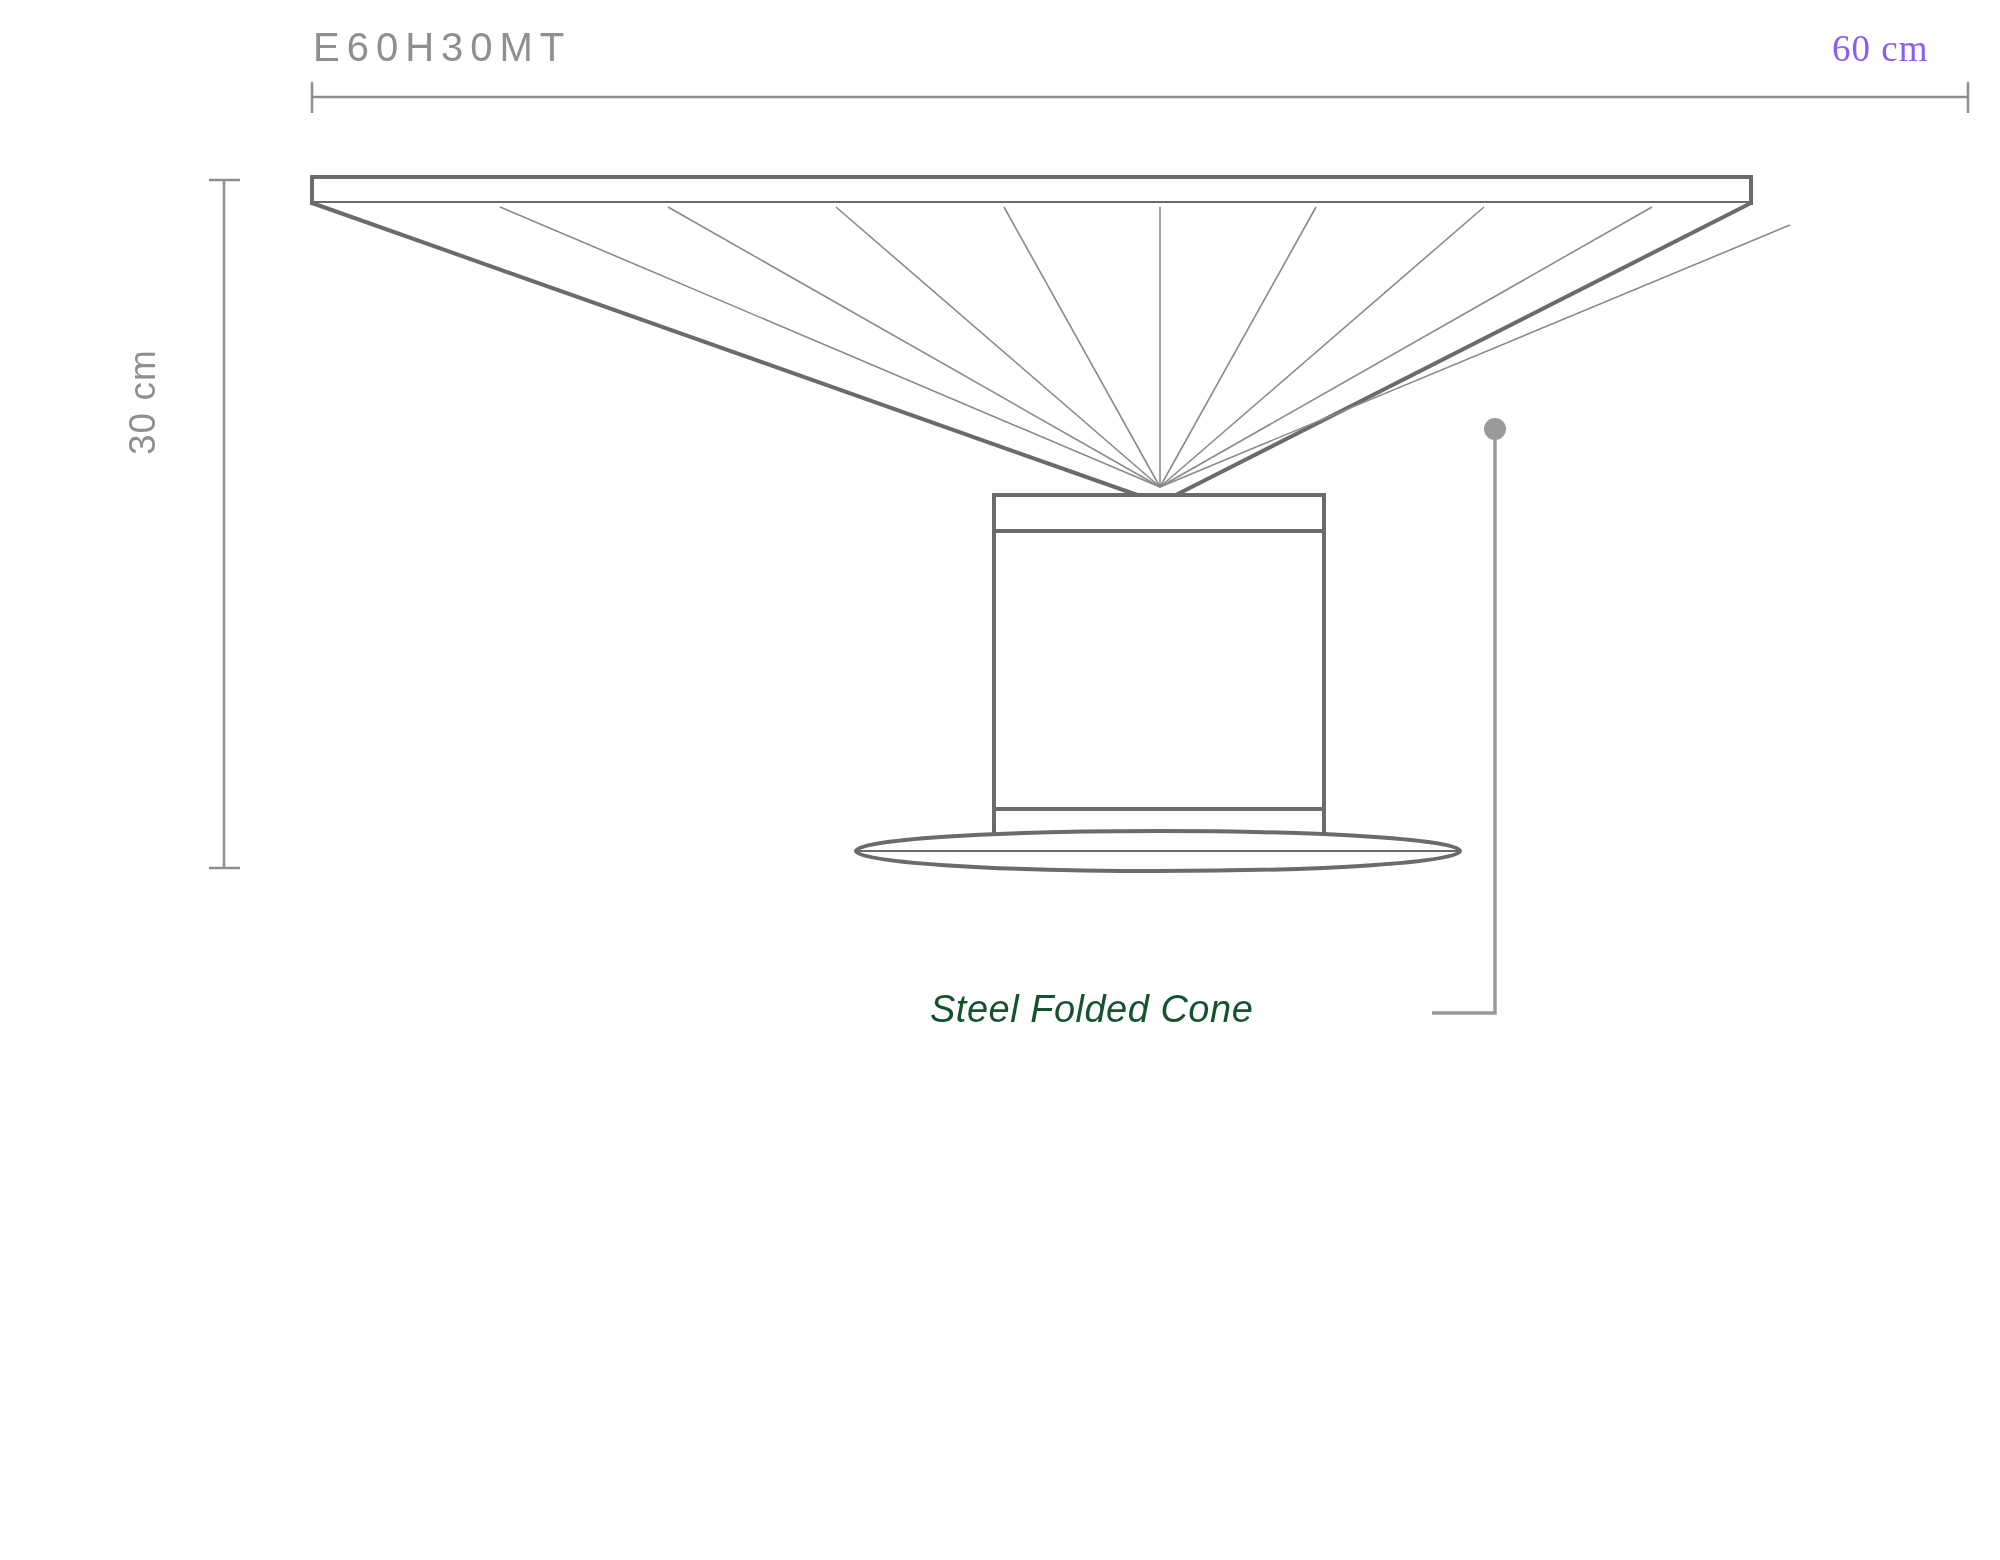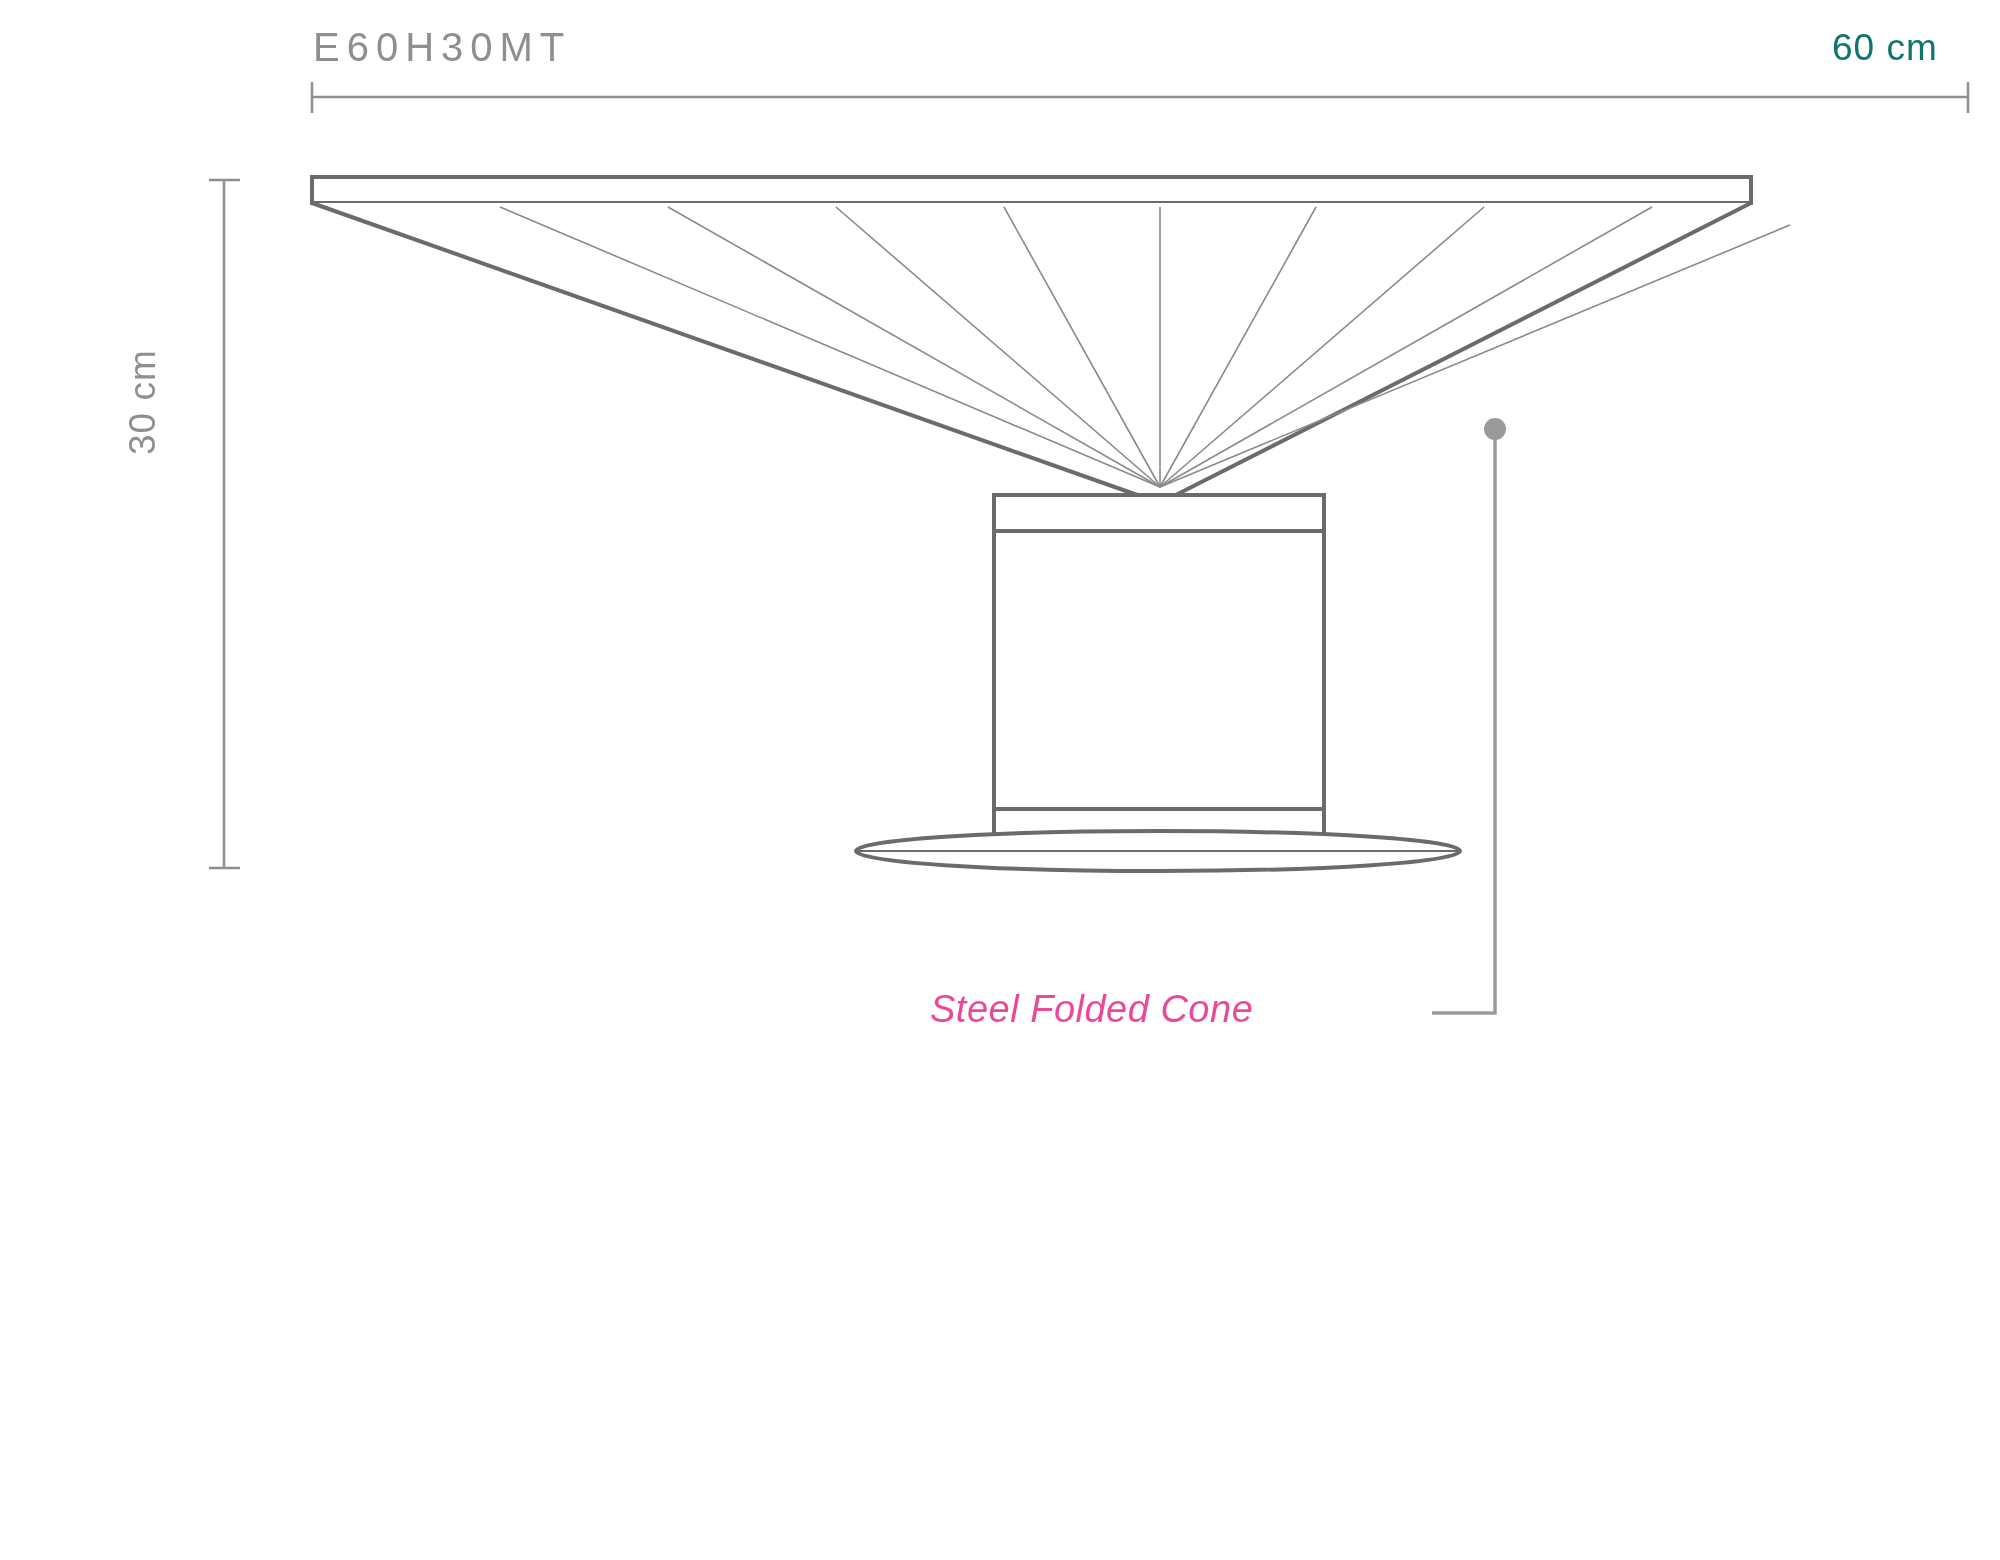--- a/index.html
+++ b/index.html
@@ -32,37 +32,38 @@
     top: 0px;
     font-size: 40px;
     letter-spacing: 7px;
     color: #8f8f8f;
   }
   #width-label {
     left: 1832px;
     top: 2px;
     font-size: 37px;
     letter-spacing: 1px;
-    color: #0f766e;
+    color: #8b5cf6;
+    font-family: Liberation Serif, serif;
   }
   #height-label {
     left: 122px;
     top: 430px;
     font-size: 37px;
     letter-spacing: 1px;
     color: #8f8f8f;
     transform: rotate(-90deg);
     transform-origin: left top;
   }
   #callout-label {
     left: 930px;
     top: 963px;
     font-size: 38px;
     font-style: italic;
-    color: #ec4899;
+    color: #14532d;
     letter-spacing: 0.5px;
   }
   svg {
     position: absolute;
     left: 0;
     top: 0;
   }
 </style>
 </head>
 <body>

